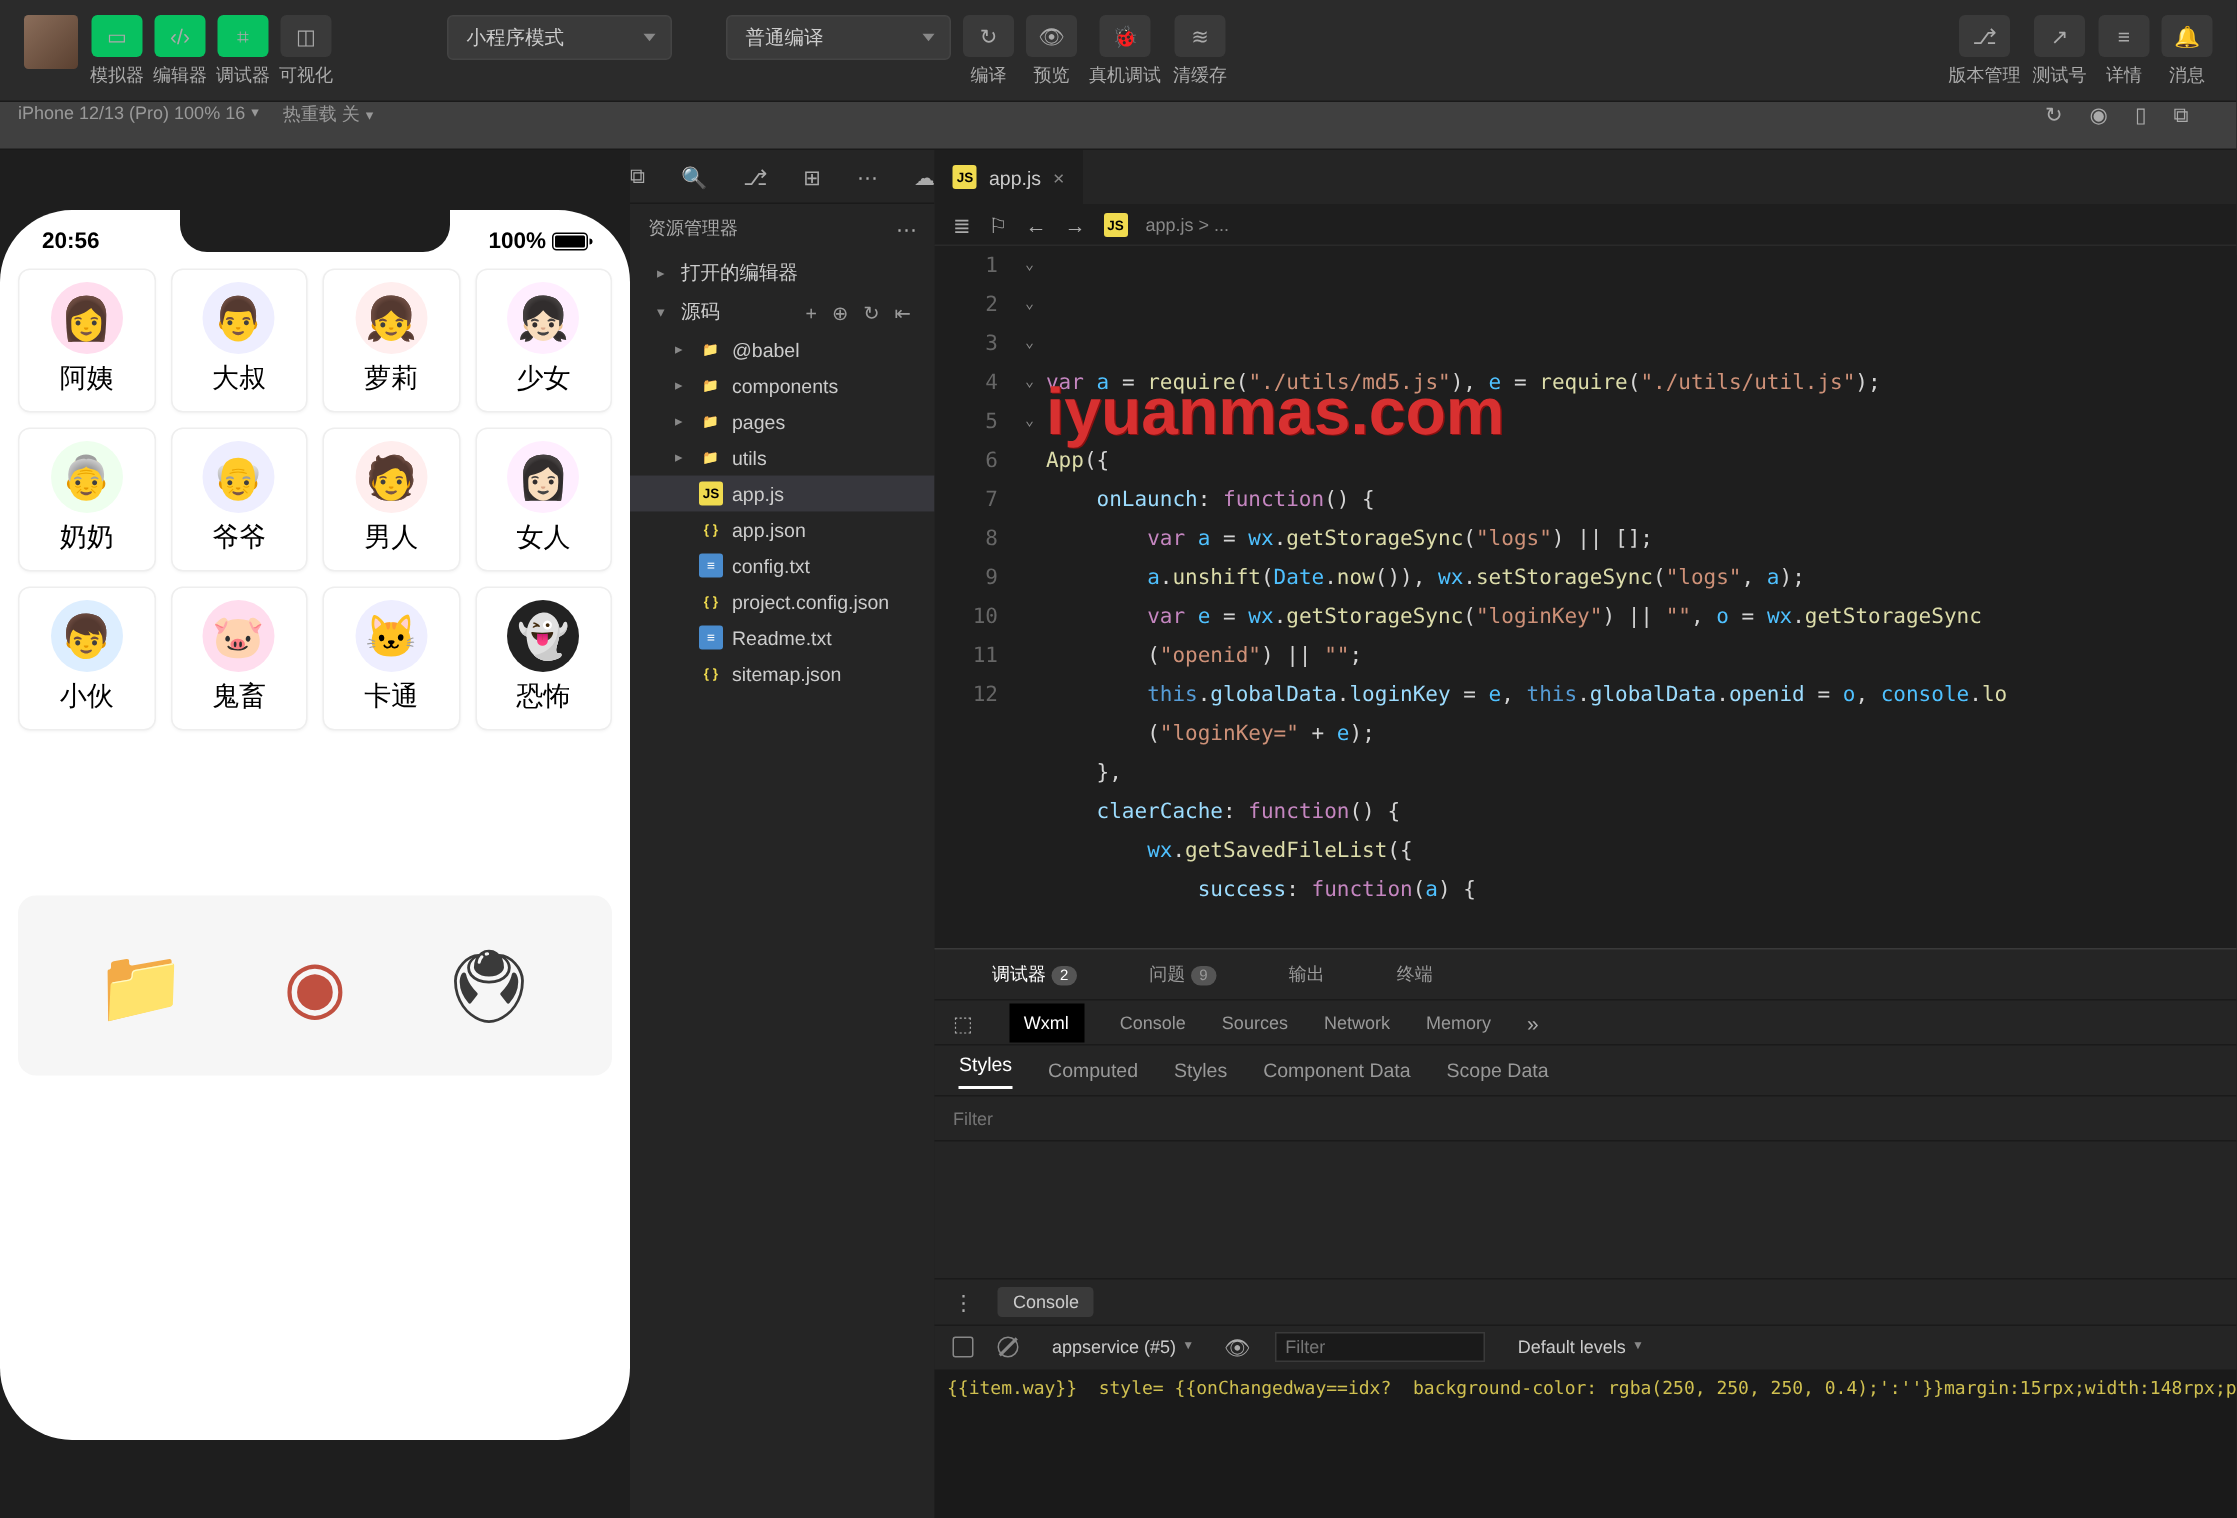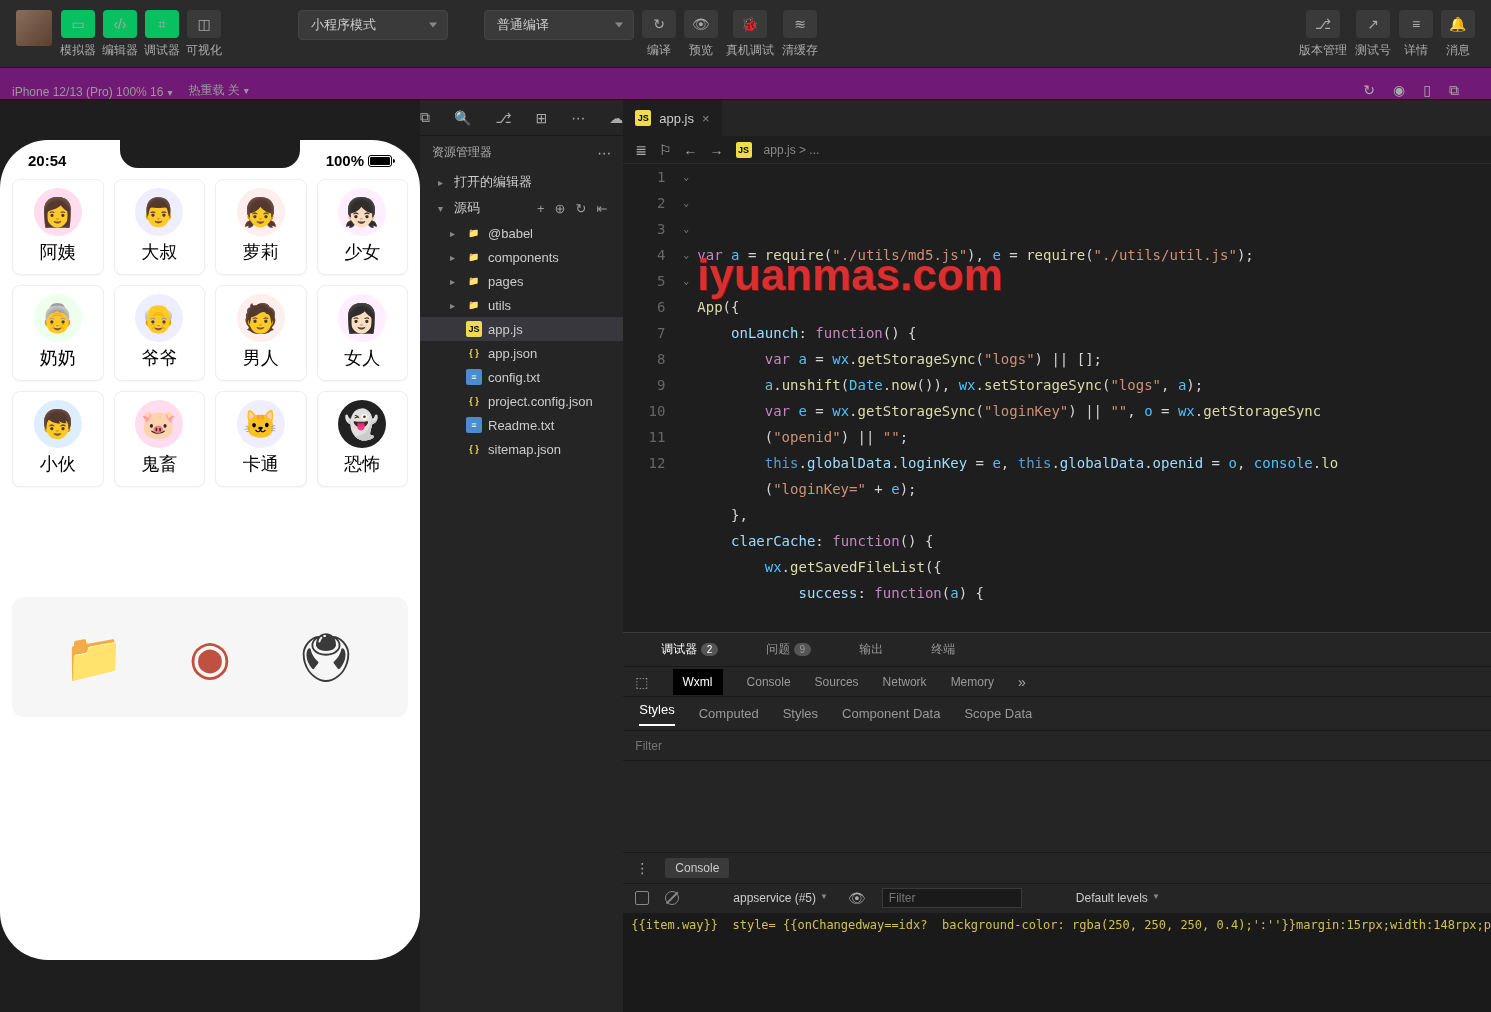--- a/index.html
+++ b/index.html
@@ -15,21 +15,21 @@
 .top-btn-label { font-size: 12px; color: #aaa; }
 .spacer { flex: 1; }
 .select-box { background: #3a3a3a; border: 1px solid #444; border-radius: 4px; padding: 5px 28px 5px 12px; font-size: 13px; color: #ccc; position: relative; min-width: 150px; }
 .select-box::after { content: ''; position: absolute; right: 10px; top: 50%; width: 0; height: 0; border-left: 4px solid transparent; border-right: 4px solid transparent; border-top: 5px solid #888; transform: translateY(-50%); }
 .icon-btn { width: 34px; height: 28px; border-radius: 4px; display: flex; align-items: center; justify-content: center; background: #3a3a3a; }
 
 
 .top-section { display: flex; flex-direction: column; gap: 4px; }
 
 
-.sim-bar { height: 32px; background: #701a75; display: flex; align-items: flex-end; padding: 0 12px; gap: 16px; font-size: 12px; color: #999; border-bottom: 1px solid #1a1a1a; }
+.sim-bar { height: 32px; background: #404040; display: flex; align-items: flex-start; padding: 0 12px; gap: 16px; font-size: 12px; color: #999; border-bottom: 1px solid #1a1a1a; }
 .sim-select { display: flex; align-items: center; gap: 4px; }
 .sim-select::after { content: '▾'; font-size: 10px; }
 .sim-right-icons { margin-left: auto; display: flex; gap: 18px; padding-right: 20px; }
 
 
 .main { display: flex; height: calc(100% - 100px); }
 .simulator-panel { width: 480px; background: #1e1e1e; display: flex; justify-content: center; padding-top: 40px; }
 .phone { width: 420px; height: 820px; background: #fff; border-radius: 48px; position: relative; overflow: hidden; }
 .notch { position: absolute; top: 0; left: 50%; transform: translateX(-50%); width: 180px; height: 28px; background: #1e1e1e; border-radius: 0 0 18px 18px; z-index: 10; }
 .status-bar { display: flex; justify-content: space-between; padding: 12px 28px 0; font-size: 15px; font-weight: 600; color: #000; }
@@ -99,21 +99,21 @@
 .styles-tab { color: #999; }
 .styles-tab.active { color: #fff; border-bottom: 2px solid #fff; padding-bottom: 7px; }
 .filter-row { height: 30px; display: flex; align-items: center; padding: 0 12px; font-size: 12px; border-bottom: 1px solid #1a1a1a; }
 .filter-input { background: none; border: none; color: #888; flex: 1; outline: none; font-size: 12px; }
 .console-bar { height: 32px; display: flex; align-items: center; padding: 0 12px; gap: 16px; font-size: 12px; border-top: 1px solid #1a1a1a; border-bottom: 1px solid #1a1a1a; }
 .console-btn { background: #3a3a3a; padding: 3px 10px; border-radius: 3px; }
 .console-row { height: 30px; display: flex; align-items: center; padding: 0 12px; gap: 16px; font-size: 12px; border-bottom: 1px solid #1a1a1a; }
 .play-icon { width: 14px; height: 14px; border: 1px solid #888; border-radius: 2px; }
 .clear-icon { width: 14px; height: 14px; border: 1.5px solid #888; border-radius: 50%; position: relative; }
 .clear-icon::after { content: ''; position: absolute; width: 16px; height: 1.5px; background: #888; top: 5px; left: -2px; transform: rotate(-45deg); }
-.dropdown { padding: 2px 16px 2px 6px; position: relative; margin-left: 32px; }
+.dropdown { padding: 2px 16px 2px 6px; position: relative; }
 .dropdown::after { content: '▼'; font-size: 8px; position: absolute; right: 4px; top: 3px; color: #888; }
 .console-output { flex: 1; background: #1a1a1a; padding: 4px 8px; font-family: Consolas, monospace; font-size: 12px; color: #aaa; overflow: hidden; }
 .console-line { white-space: pre; }
 .c-yellow { color: #d0c050; }
 
 
 .uicon { font-size: 14px; color: #aaa; }
 </style>
 </head>
 <body>
@@ -219,21 +219,21 @@
     <span class="uicon">⧉</span>
   </div>
 </div>
 
 <div class="main">
 
   <div class="simulator-panel">
     <div class="phone">
       <div class="notch"></div>
       <div class="status-bar">
-        <span>20:54</span>
+        <span>20:56</span>
         <span style="display:flex;align-items:center;gap:4px">
           <span>100%</span>
           <span class="battery"></span>
         </span>
       </div>
       <div class="grid" id="avatar-grid">
           <div class="grid-item">
             <div class="avatar" style="background:#fde">👩</div>
             <div class="grid-label">阿姨</div>
           </div>

